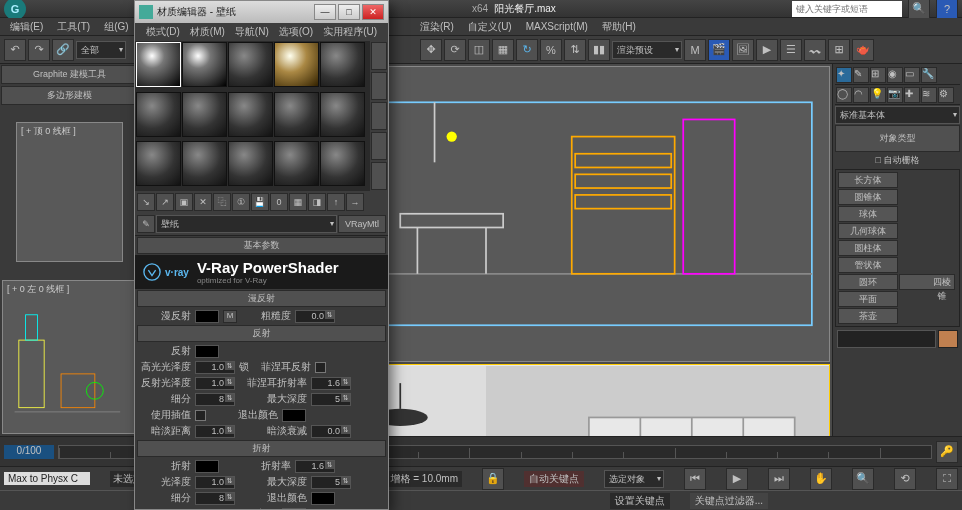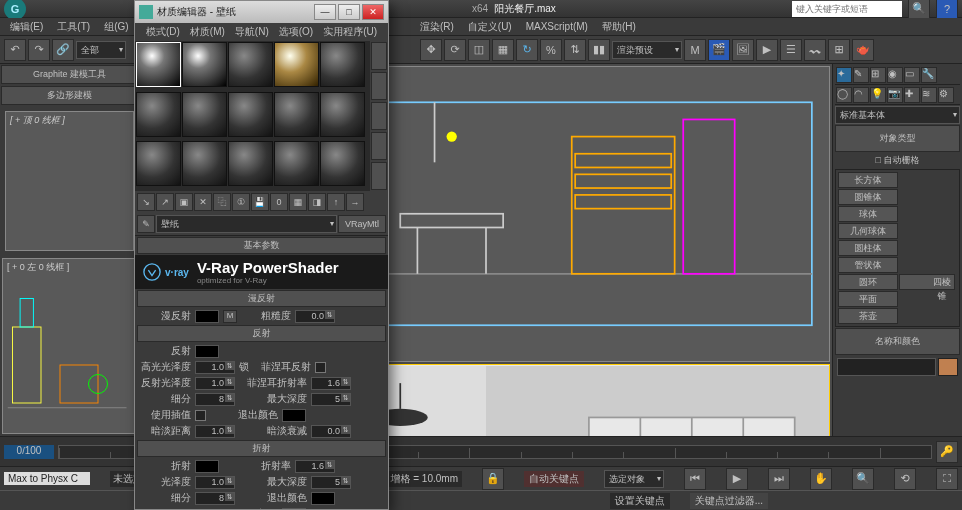--- a/index.html
+++ b/index.html
@@ -118,21 +118,21 @@
     <div class="tbtn">⊞</div>
     <div class="tbtn">🫖</div>
     <div style="flex:1"></div>
   </div>
 
   <div class="workarea">
 
     <div class="left-pane">
       <div class="hdr">Graphite 建模工具</div>
       <div class="hdr">多边形建模</div>
-      <div class="viewport" style="flex:0 0 140px;margin:5px;font-style:italic;">
+      <div class="viewport" style="flex:0 0 140px;margin:16px;">
         <div class="vp-label">[ + 顶 0 线框 ]</div>
       </div>
       <div class="viewport" style="flex:1;margin:2px;">
         <div class="vp-label">[ + 0 左 0 线框 ]</div>
         <svg class="wire-render" viewBox="0 0 140 180">
           <rect x="10" y="70" width="30" height="80" fill="none" stroke="#ff4" stroke-width="1"></rect>
           <rect x="18" y="40" width="14" height="30" fill="none" stroke="#0ff"></rect>
           <rect x="60" y="110" width="40" height="40" fill="none" stroke="#f80"></rect>
           <circle cx="100" cy="130" r="10" fill="none" stroke="#0f0"></circle>
           <line x1="5" y1="155" x2="130" y2="155" stroke="#888"></line>
@@ -217,21 +217,20 @@
         <div class="cell" style="width:60px;">圆锥体</div>
         <div class="cell" style="width:60px;">球体</div>
         <div class="cell" style="width:60px;">几何球体</div>
         <div class="cell" style="width:60px;">圆柱体</div>
         <div class="cell" style="width:60px;">管状体</div>
         <div class="cell" style="width:60px;">圆环</div>
         <div class="cell" style="width:56px;padding-left:30px;">四棱锥</div>
         <div class="cell" style="width:60px;">平面</div>
         <div class="cell" style="width:60px;">茶壶</div>
       </div>
-      <div class="rollout-hdr">名称和颜色</div>
       <div style="display:flex;gap:2px;padding:2px;">
         <input class="dropdown" style="flex: 1 1 0%; background: rgb(34, 34, 34);">
         <div style="width:20px;height:18px;background:#c08050;border:1px solid #222;cursor:pointer;"></div>
       </div>
     </div>
   </div>
 
   <div class="timeline">
     <div style="width:50px;background:#1a5080;height:14px;font-size:9px;text-align:center;"><span>0</span>/<span>100</span></div>
     <div class="ticks">

